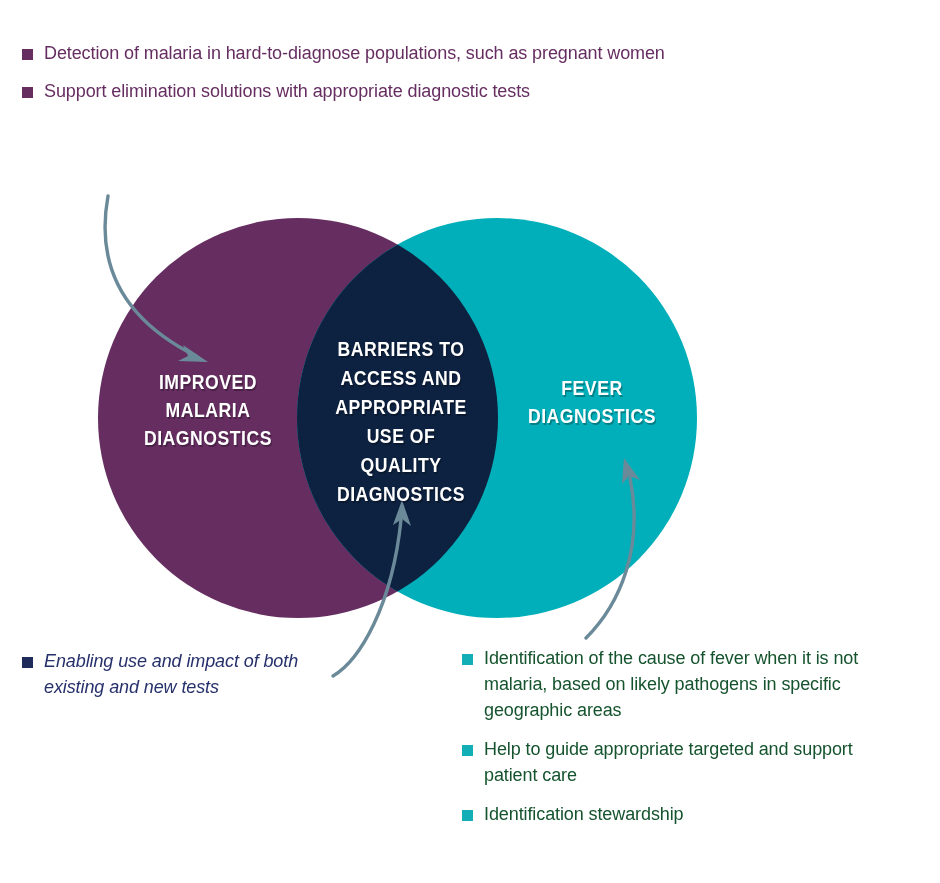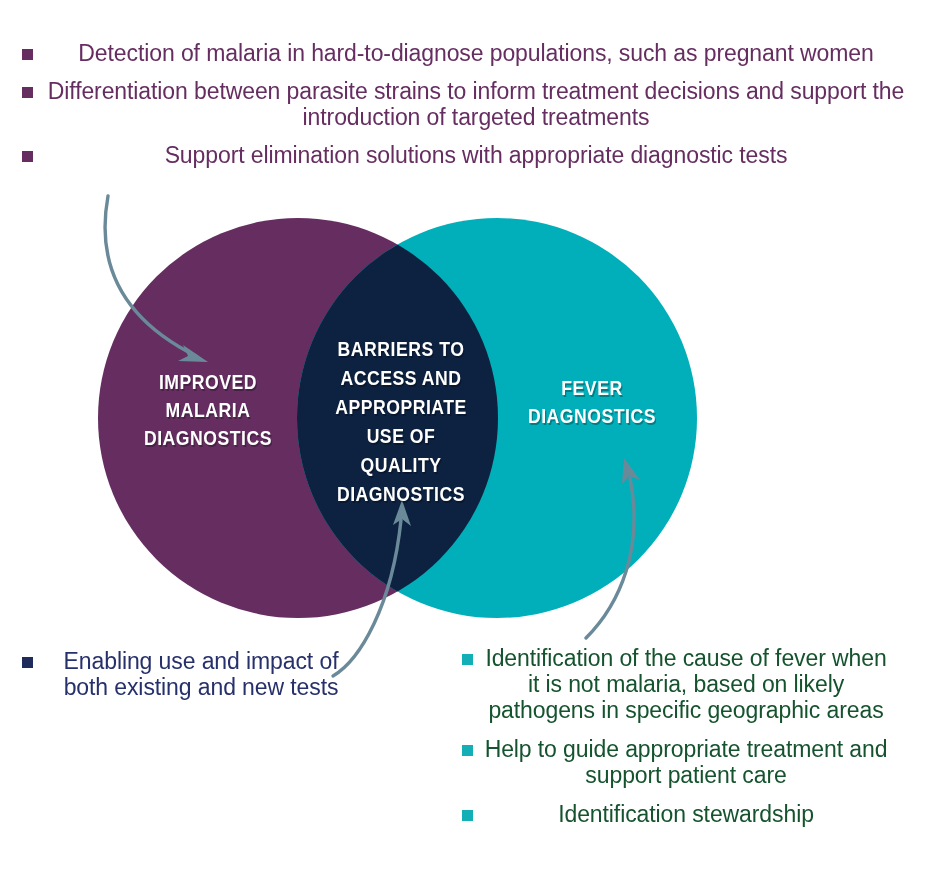--- a/index.html
+++ b/index.html
@@ -36,42 +36,42 @@
   .bullet-marker {
     position: absolute;
     left: 14px;
     top: 9px;
     width: 11px;
     height: 11px;
     display: block;
   }
   .bullet-text {
     display: block;
-    font-size: 23px;
+    font-size: 18px;
     line-height: 26px;
     font-weight: 400;
     letter-spacing: -0.1px;
-    text-align: center;
   }
 
   
   #top-list {
     left: 8px;
     top: 40px;
     width: 900px;
   }
   #top-list .bullet-marker { background: #662D61; }
   #top-list .bullet-text   { color: #662D61; }
   #top-list .bullet-item   { margin-bottom: 12px; }
 
   
   #bottom-left-list {
     left: 8px;
     top: 648px;
     width: 350px;
+    font-style: italic;
   }
   #bottom-left-list .bullet-marker { background: #1F2B5B; }
   #bottom-left-list .bullet-text   { color: #26306B; }
   #bottom-left-list .bullet-item   { margin-bottom: 13px; }
 
   
   #bottom-right-list {
     left: 448px;
     top: 645px;
     width: 440px;
@@ -129,24 +129,20 @@
 
 <div id="stage">
 
   <ul class="bullet-list" id="top-list">
     <li class="bullet-item">
       <span class="bullet-marker"></span>
       <span class="bullet-text">Detection of malaria in hard-to-diagnose populations, such as pregnant women</span>
     </li>
     <li class="bullet-item">
       <span class="bullet-marker"></span>
-      <span class="bullet-text">Differentiation between parasite strains to inform treatment decisions and support the introduction of targeted treatments</span>
-    </li>
-    <li class="bullet-item">
-      <span class="bullet-marker"></span>
       <span class="bullet-text">Support elimination solutions with appropriate diagnostic tests</span>
     </li>
   </ul>
 
   <svg id="venn-diagram" viewBox="0 0 940 883">
     <defs>
       <clipPath id="clip-left-circle">
         <circle cx="298" cy="418" r="200"></circle>
       </clipPath>
     </defs>
@@ -201,21 +197,21 @@
     </li>
   </ul>
 
   <ul class="bullet-list" id="bottom-right-list">
     <li class="bullet-item">
       <span class="bullet-marker"></span>
       <span class="bullet-text">Identification of the cause of fever when it is not malaria, based on likely pathogens in specific geographic areas</span>
     </li>
     <li class="bullet-item">
       <span class="bullet-marker"></span>
-      <span class="bullet-text">Help to guide appropriate treatment and support patient care</span>
+      <span class="bullet-text">Help to guide appropriate targeted and support patient care</span>
     </li>
     <li class="bullet-item">
       <span class="bullet-marker"></span>
       <span class="bullet-text">Identification stewardship</span>
     </li>
   </ul>
 
 </div>
 
 </body></html>

